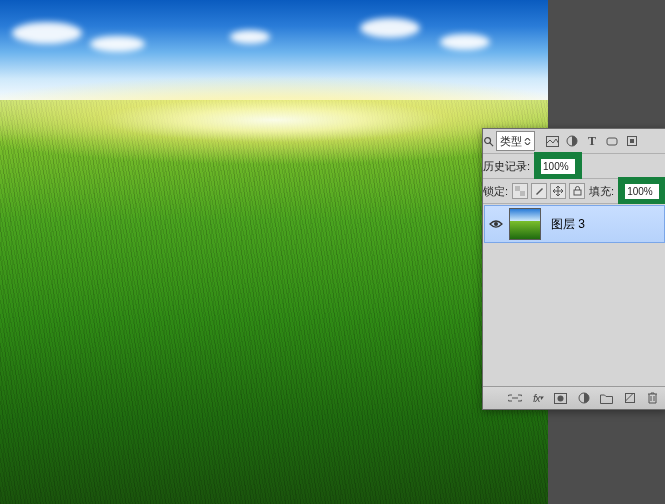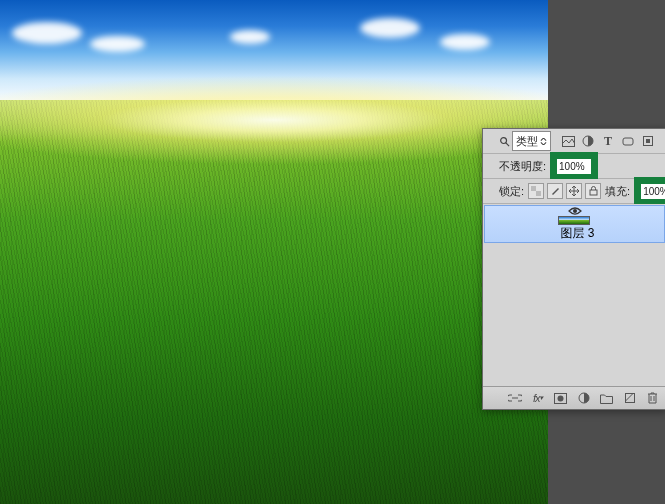--- a/index.html
+++ b/index.html
@@ -145,21 +145,21 @@
   }
   .panel-menu span {
     height: 2px;
     background: #5a5a5a;
   }
 
   .row {
     display: flex;
     align-items: center;
     height: 24px;
-    padding: 0 16px;
+    padding: 0 0;
     border-bottom: 1px solid #b0b0b0;
     gap: 4px;
     background: #d5d5d5;
     font-size: 11px;
     color: #222;
     white-space: nowrap;
   }
   .filter-search {
     display: flex;
     align-items: center;
@@ -240,21 +240,20 @@
     background: #d5d5d5;
     overflow: hidden;
   }
   .layer-row {
     display: flex;
     align-items: center;
     height: 36px;
     background: linear-gradient(to bottom,#c8deff,#b6d2fb);
     border: 1px solid #7aa6e8;
     margin: 1px;
-    flex-direction: column;
   }
   .vis-col {
     width: 22px;
     display: flex;
     align-items: center;
     justify-content: center;
   }
   .eye {
     width: 14px; height: 10px;
   }
@@ -357,21 +356,21 @@
       <div class="fi">
         <svg width="12" height="12" viewBox="0 0 12 12">
             <rect x="1.5" y="1.5" width="9" height="9" fill="none" stroke="#555"></rect>
             <rect x="4" y="4" width="4" height="4" fill="#555"></rect>
           </svg>
       </div>
     </div>
   </div>
 
   <div class="row">
-    <span class="label">不透明度:</span>
+    <span class="label">历史记录:</span>
     <div class="num-field">
       <span>100%</span>
     </div>
   </div>
 
   <div class="row">
     <span class="label">锁定:</span>
     <div class="lock-icons">
       <div class="li">
         <svg width="10" height="10" viewBox="0 0 10 10">

